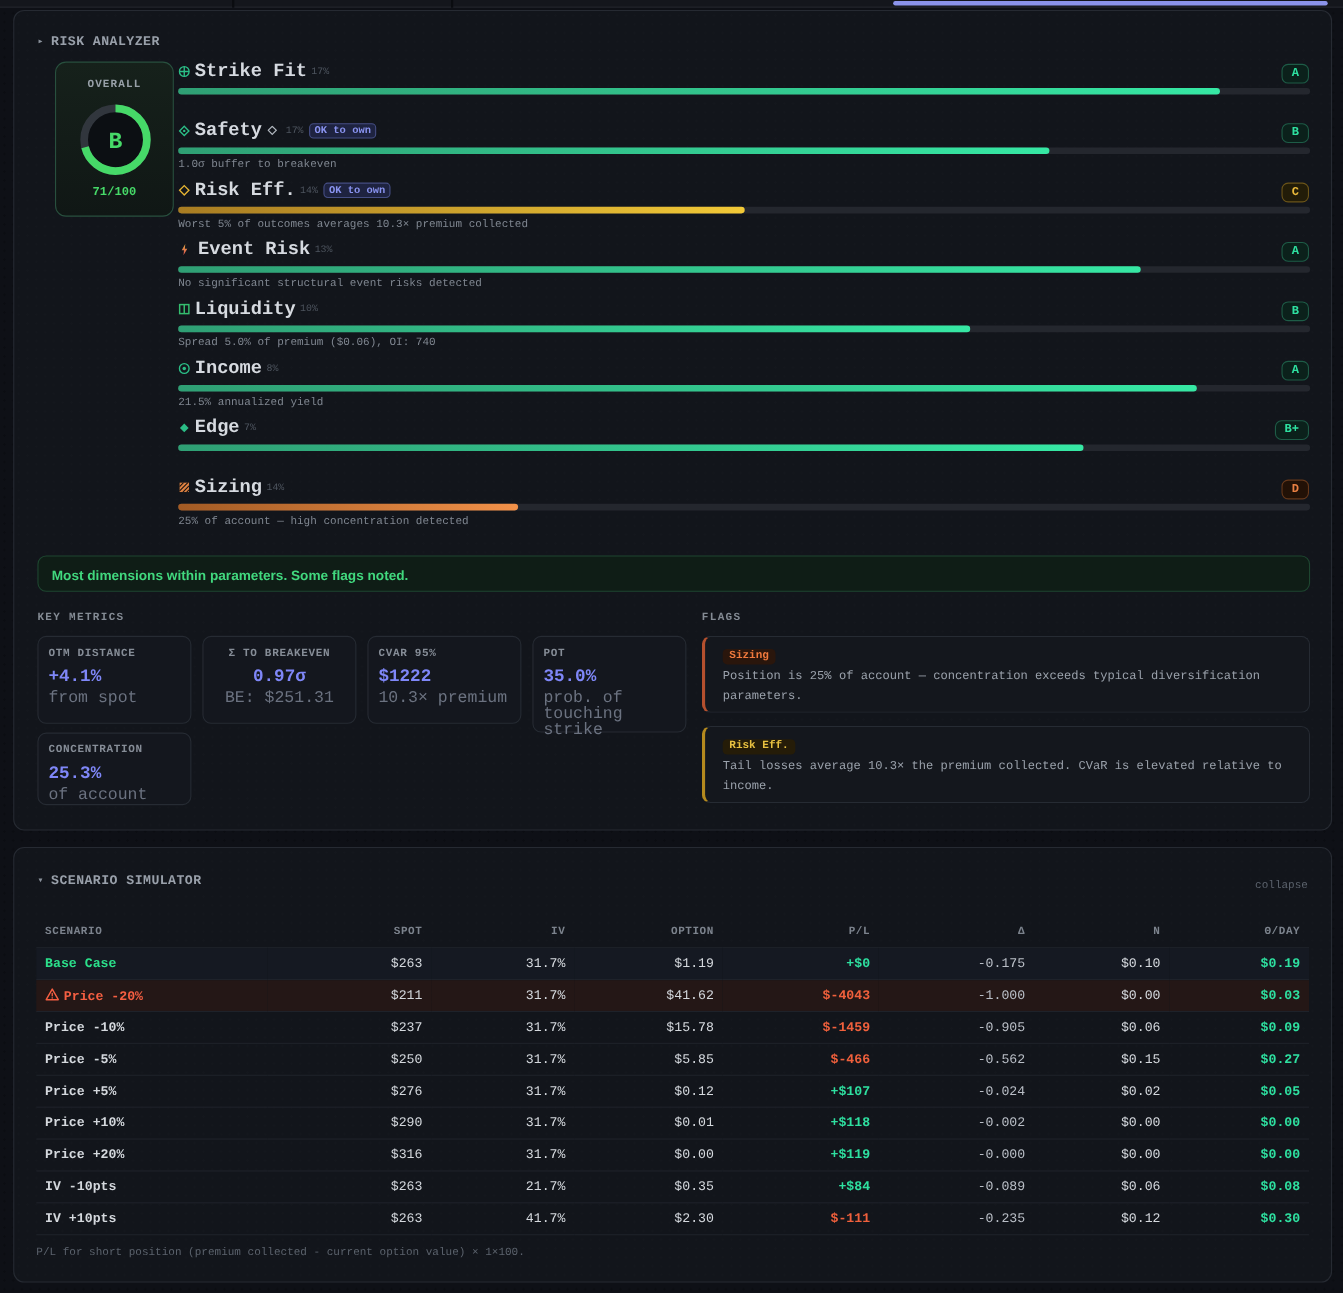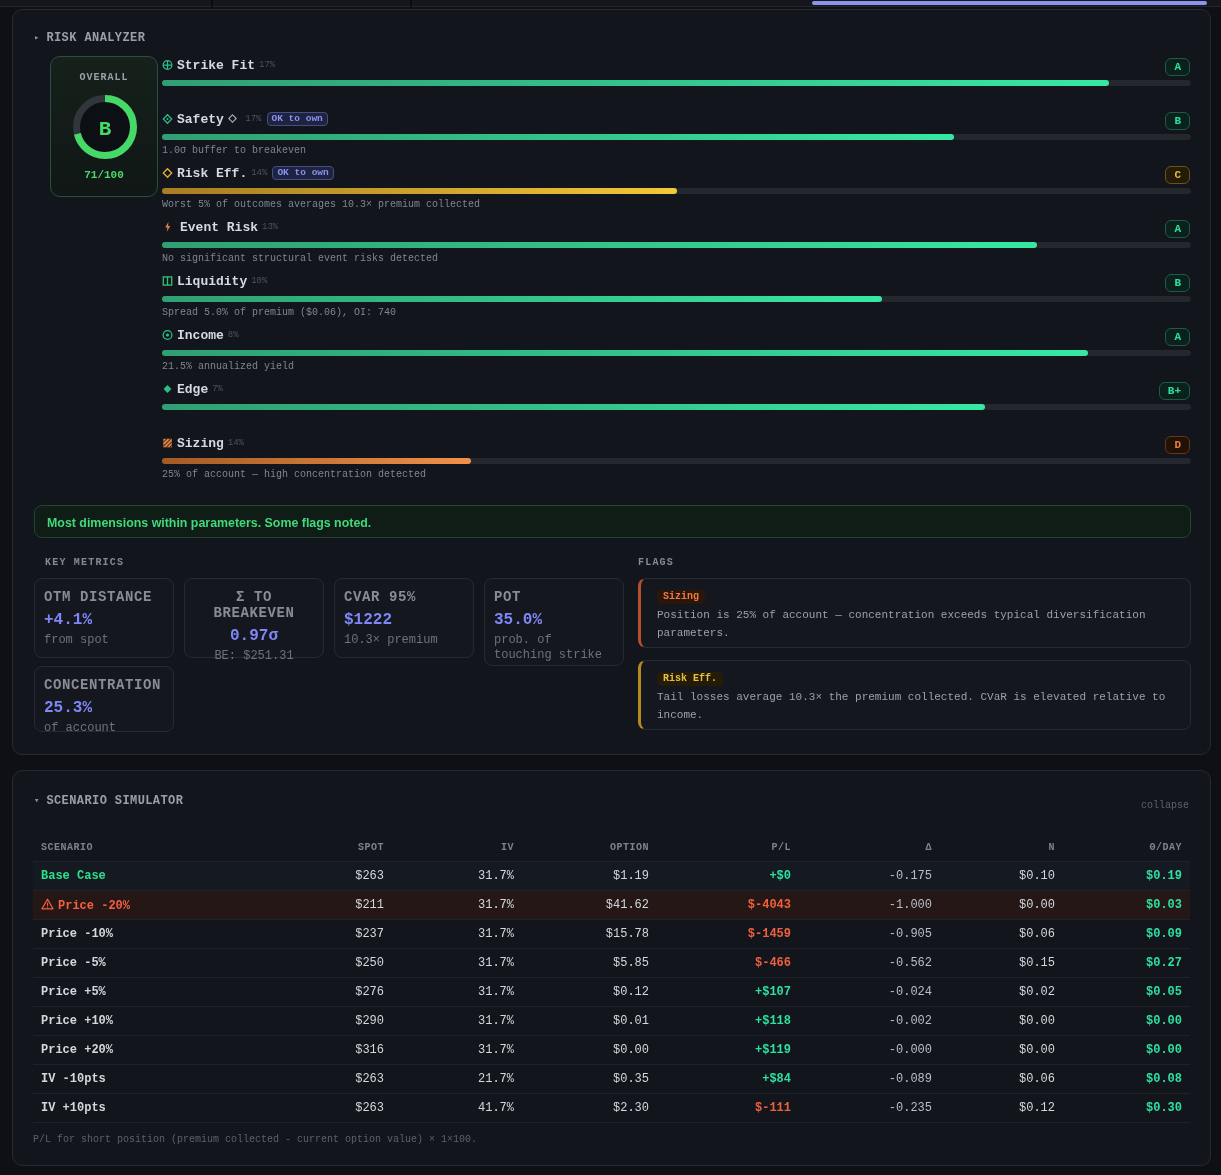--- a/index.html
+++ b/index.html
@@ -16,40 +16,40 @@
 .ptitle { color:#99a0aa; font-size:12px; font-weight:bold; letter-spacing:0.4px; }
 .tri { display:inline-block; color:#8a919b; font-size:9px; margin-right:7px; vertical-align:1px; letter-spacing:0; }
 
 .gauge-card { position:absolute; left:21px; top:46px; width:108px; height:141px; border:1px solid #28503e; border-radius:10px; background:linear-gradient(180deg,#16211b, #101715); text-align:center;margin-left:16px; }
 .gauge-card .ov { margin-top:15px; color:#98a0a8; font-size:10px; font-weight:bold; letter-spacing:1px; }
 .gauge-card .score { color:#46d968; font-size:11px; font-weight:bold; margin-top:6px; }
 .dims { position:absolute; left:149px; top:47px; width:1029px; }
 .dimrow { position:relative; height:54px; }
 .dlabel { display:flex; align-items:center; height:16px; }
 .dlabel svg { margin-right:4px; }
-.dname { color:#d6dae0; font-size:13px; font-weight:bold; }
+.dname { color:#d6dae0; font-size:17px; font-weight:bold; }
 .dpct { color:#4d545e; font-size:9px; margin-left:4px; }
 .okbadge { color:#8a94f0; font-size:9.5px; font-weight:bold; background:#1e2340; border:1px solid #454e84; border-radius:4px; padding:0px 4px 1px; margin-left:5px; }
 .suffdia { margin-left:4.5px; }
 .gbadge { position:absolute; right:1px; top:1px; height:18px; line-height:16px; padding:0 8px; border-radius:6px; font-size:11px; font-weight:bold; border:1px solid; }
 .g-green { color:#2ee0a0; border-color:#1e5c47; background:#0b211b; }
 .g-yellow { color:#e8b83a; border-color:#6b5418; background:#221c08; }
 .g-orange { color:#e87f42; border-color:#66381a; background:#221106; }
 .track { position:relative; margin-top:7px; height:6px; background:#24272e; border-radius:3px; }
 .fill { position:absolute; left:0; top:0; height:6px; border-radius:3px; }
 .f-green { background:linear-gradient(90deg,#2f9f74,#36e8a4); }
 .f-amber { background:linear-gradient(90deg,#a87c22,#f2c937); }
 .f-orange { background:linear-gradient(90deg,#a35b24,#f29149); }
 .ddesc { margin-top:5px; color:#7f8690; font-size:10px; }
 .notice { position:absolute; left:21px; top:495px; width:1157px; height:33px; background:#0f1d16; border:1px solid #1e4630; border-radius:8px; line-height:34px; padding-left:12px; color:#41d87e; font-size:12.4px; font-weight:bold; font-family:"Liberation Sans",sans-serif; }
 .sechead { position:absolute; color:#848b94; font-size:10px; font-weight:bold; letter-spacing:1.2px; top:547px; }
 .mcard { position:absolute; width:140px; background:#14171e; border:1px solid #262b33; border-radius:8px; padding:10px 9px 11px; }
-.mlab { color:#868d97; font-size:14px; font-weight:bold; letter-spacing:0.6px; }
+.mlab { color:#868d97; font-size:10px; font-weight:bold; letter-spacing:0.6px; }
 .mval { color:#7f87f8; font-size:16px; font-weight:bold; margin-top:6px; }
-.msub { color:#6b7280; font-size:12px; margin-top:4px; line-height:14.5px; }
+.msub { color:#6b7280; font-size:15px; margin-top:4px; line-height:14.5px; }
 .fbox { position:absolute; left:625px; width:553px; background:#14171d; border:1px solid #262b33; border-radius:8px; padding:11px 14px 0 16px; font-size:0; }
 .ftag { display:inline-block; font-size:10px; font-weight:bold; border-radius:4px; padding:0 6px; height:14px; line-height:13px; }
 .ftag.sizing { color:#f07a3d; background:#2a160c; }
 .ftag.riskeff { color:#e8c040; background:#251c08; }
 .fbody { margin-top:2px; color:#9aa1ab; font-size:11px; line-height:18px; }
 .bl-orange { border-left:3px solid #b5502e; }
 .bl-yellow { border-left:3px solid #b58a1e; }
 
 .collapse { position:absolute; right:21px; top:29px; color:#5b626c; font-size:10px; }
 table.sc { position:absolute; left:20px; top:65px; width:1157px; border-collapse:collapse; table-layout:fixed; }
@@ -214,21 +214,21 @@
     </div>
     <div class="track">
             <div class="fill f-orange" style="width:30%"></div>
           </div>
     <div class="ddesc">25% of account — high concentration detected</div>
   </div>
       </div>
 
     <div class="notice">Most dimensions within parameters. Some flags noted.</div>
 
-    <div class="sechead" style="left:32px;">KEY METRICS</div>
+    <div class="sechead" style="left:21px;">KEY METRICS</div>
     <div class="sechead" style="left:625px;">FLAGS</div>
 
     <div class="mcard" style="left:21px;top:568px;height:80px;">
         <div class="mlab">OTM DISTANCE</div>
         <div class="mval">+4.1%</div>
         <div class="msub">from spot</div>
       </div>
     <div class="mcard" style="left:171px;top:568px;height:80px;text-align:center;">
         <div class="mlab">Σ TO BREAKEVEN</div>
         <div class="mval">0.97σ</div>

